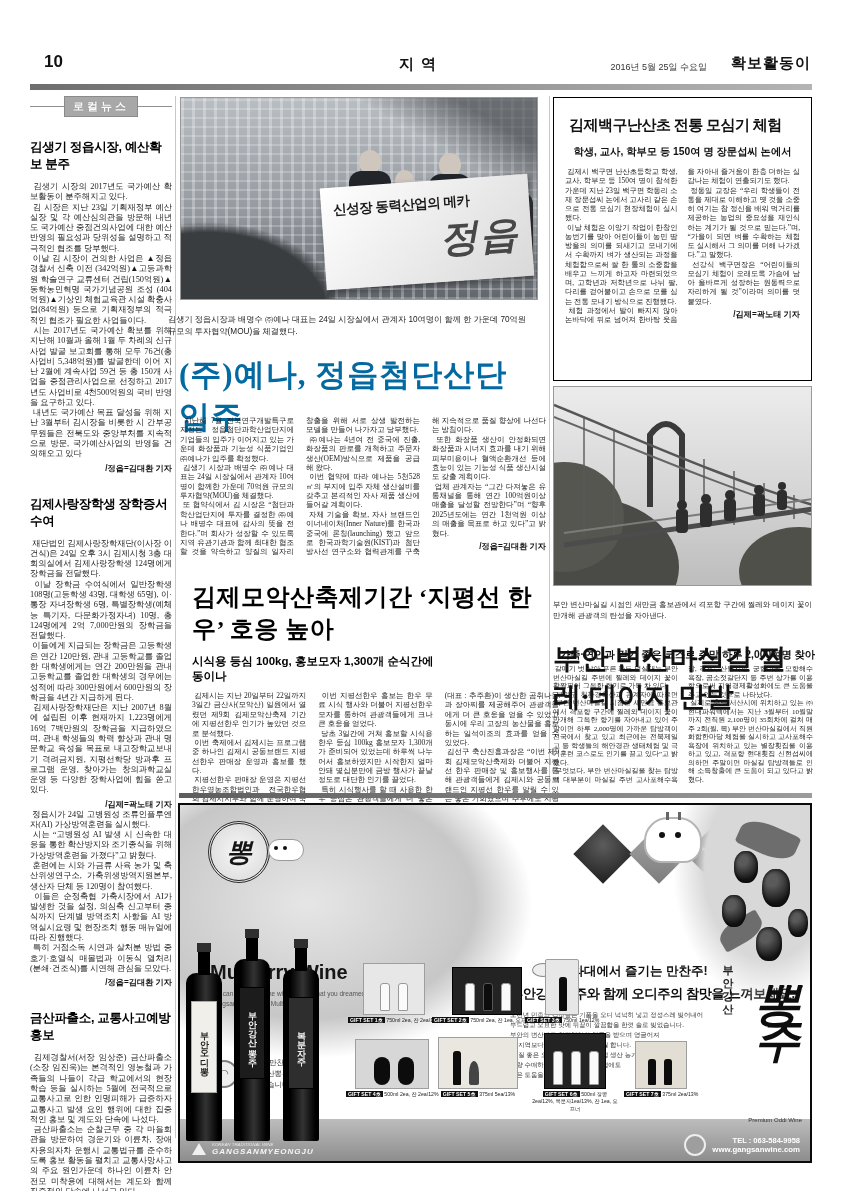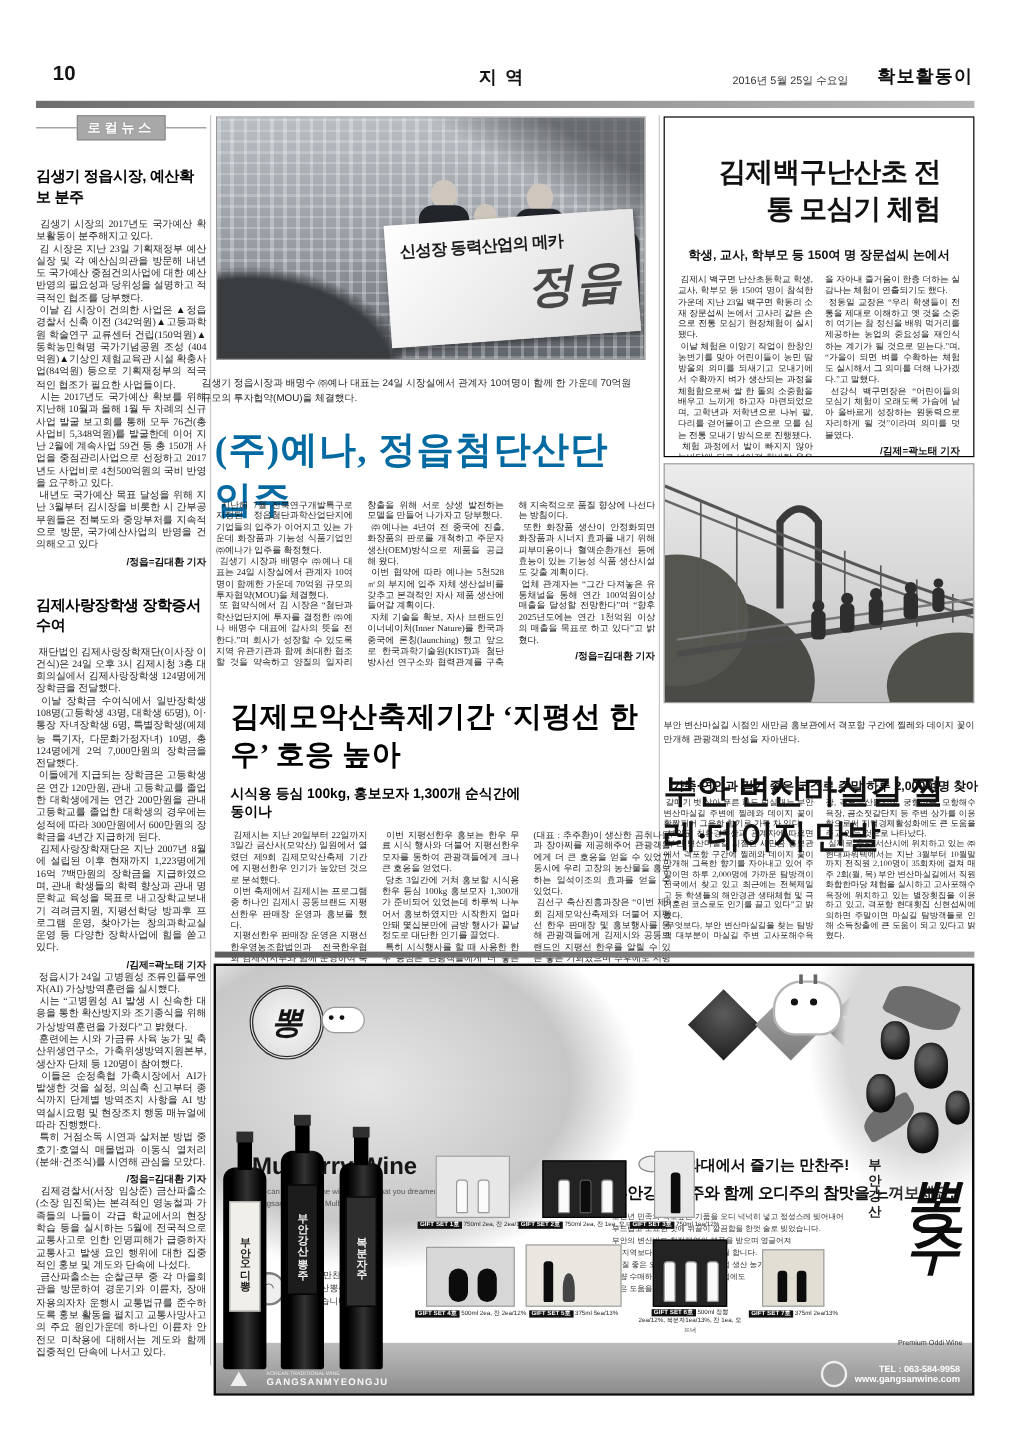--- a/index.html
+++ b/index.html
@@ -53,21 +53,21 @@
   .body-main p.t,.cols p.t{margin:0;font-size:7.5px;line-height:1.25;text-align:justify;white-space:pre-wrap;color:#1a1a1a;}
 
   
   .hanwoo{position:absolute;left:192px;top:581px;width:367px;}
   .hanwoo h2{margin:0;font-size:24px;font-weight:900;letter-spacing:0.5px;color:#000;}
   .hanwoo .sub{margin:9px 0 7px;width:66%;font:900 11.5px "Liberation Sans",sans-serif;color:#000;}
   .hanwoo .cols{columns:3;column-gap:12px;height:152px;overflow:hidden;}
 
   
   .ricebox{position:absolute;left:553px;top:97px;width:259px;height:284px;border:1px solid #000;padding:14px 11px 8px;overflow:hidden;}
-  .ricebox h2{margin:16px;text-align:right;font-size:23px;font-weight:900;letter-spacing:-0.5px;}
+  .ricebox h2{margin:4px;text-align:left;font-size:15px;font-weight:900;letter-spacing:-0.5px;}
   .ricebox .sub{margin:10px 0 8px;text-align:center;font:900 10.3px "Liberation Sans",sans-serif;}
   .ricebox .cols2{columns:2;column-gap:10px;height:198px;overflow:hidden;}
   .cols2 p.t{margin:0;font-size:7.3px;line-height:1.27;text-align:justify;white-space:pre-wrap;color:#1a1a1a;}
 
   .photo-bridge{position:absolute;left:553px;top:386px;width:259px;height:200px;border:1px solid #999;overflow:hidden;
      background:linear-gradient(180deg,#ececec 0%,#d2d2d2 60%,#bdbdbd 100%);}
   .cap-bridge{position:absolute;left:553px;top:591px;width:259px;font:400 7.5px "Liberation Sans",sans-serif;
      line-height:1.5;text-align:justify;color:#222;}
   .trail-h{position:absolute;left:553px;top:617px;width:260px;font-size:28px;font-weight:900;letter-spacing:-0.5px;}
   .trail-sub{position:absolute;left:560px;top:648px;width:260px;font:900 10.3px "Liberation Sans",sans-serif;}
@@ -129,21 +129,21 @@
   .th-light{background:#e7e7e7;border:1px solid #9e9e9e;}
   .th-dark{background:#232323;border:1px solid #000;}
   .mini-b{position:absolute;bottom:3px;width:8px;height:26px;border-radius:3px 3px 1px 1px;}
   .mini-b.w{background:#fafafa;border:1px solid #999;}
   .mini-b.k{background:#0c0c0c;}
   .calli{position:absolute;right:10px;top:146px;width:80px;height:166px;z-index:5;}
   .calli .small{position:absolute;left:0;top:6px;writing-mode:vertical-rl;font:900 11px "Liberation Serif",serif;color:#222;letter-spacing:2px;}
   .calli .big{position:absolute;right:2px;top:0;writing-mode:vertical-rl;font:italic 900 46px "Liberation Serif",serif;
       color:#0d0d0d;letter-spacing:-6px;line-height:.9;}
   .calli .prem{position:absolute;right:-2px;bottom:-6px;font-size:6px;color:#333;}
-  .company{position:absolute;left:12px;bottom:5px;color:#f6f6f6;display:flex;align-items:center;gap:16px;z-index:6;}
+  .company{position:absolute;left:12px;bottom:5px;color:#f6f6f6;display:flex;align-items:center;gap:6px;z-index:6;font-style:italic;}
   .company .tri{width:0;height:0;border-left:7px solid transparent;border-right:7px solid transparent;border-bottom:12px solid #f0f0f0;}
   .company .cn{font-size:4.4px;color:#e8e8e8;}
   .company .nm{font-size:8px;font-weight:700;letter-spacing:1px;}
   .contact{position:absolute;right:10px;bottom:5px;display:flex;align-items:center;gap:6px;color:#fff;z-index:6;text-align:right;}
   .contact .cir{width:22px;height:22px;border-radius:50%;border:2px solid #eee;background:#9e9e9e;}
   .contact .tel{font-size:7.5px;font-weight:700;}
   .contact .web{font-size:7.8px;font-weight:900;}
 </style>
 </head>
 <body>
@@ -188,20 +188,21 @@
     <article class="la" data-name="left-article-3">
       <p class="body" data-name="article-body"> 정읍시가 24일 고병원성 조류인플루엔자(AI) 가상방역훈련을 실시했다.
  시는 “고병원성 AI 발생 시 신속한 대응을 통한 확산방지와 조기종식을 위해 가상방역훈련을 가졌다”고 밝혔다.
  훈련에는 시와 가금류 사육 농가 및 축산위생연구소, 가축위생방역지원본부, 생산자 단체 등 120명이 참여했다.
  이들은 순정축협 가축시장에서 AI가 발생한 것을 설정, 의심축 신고부터 종식까지 단계별 방역조치 사항을 AI 방역실시요령 및 현장조치 행동 매뉴얼에 따라 진행했다.
  특히 거점소독 시연과 살처분 방법 중 호기·호열식 매몰법과 이동식 열처리(분쇄·건조식)를 시연해 관심을 모았다.</p>
       <p class="byline" data-name="article-byline">/정읍=김대환 기자</p>
     </article>
 
     <article class="la" data-name="left-article-4">
+      <h3 data-name="article-headline">금산파출소, 교통사고예방 홍보</h3>
       <p class="body" data-name="article-body"> 김제경찰서(서장 임상준) 금산파출소(소장 임진욱)는 본격적인 영농철과 가족들의 나들이 각급 학교에서의 현장 학습 등을 실시하는 5월에 전국적으로 교통사고로 인한 인명피해가 급증하자 교통사고 발생 요인 행위에 대한 집중적인 홍보 및 계도와 단속에 나섰다.
  금산파출소는 순찰근무 중 각 마을회관을 방문하여 경운기와 이륜차, 장애자용의자차 운행시 교통법규를 준수하도록 홍보 활동을 펼치고 교통사망사고의 주요 원인가운데 하나인 이륜차 안전모 미착용에 대해서는 계도와 함께 집중적인 단속에 나서고 있다.</p>
 
     </article>
 
   </aside>
 
   <div class="photo-main" data-name="mou-ceremony-photo">
     <div class="person" style="left:168px;top:52px;" data-name="person-silhouette">
         <div class="head"></div>

